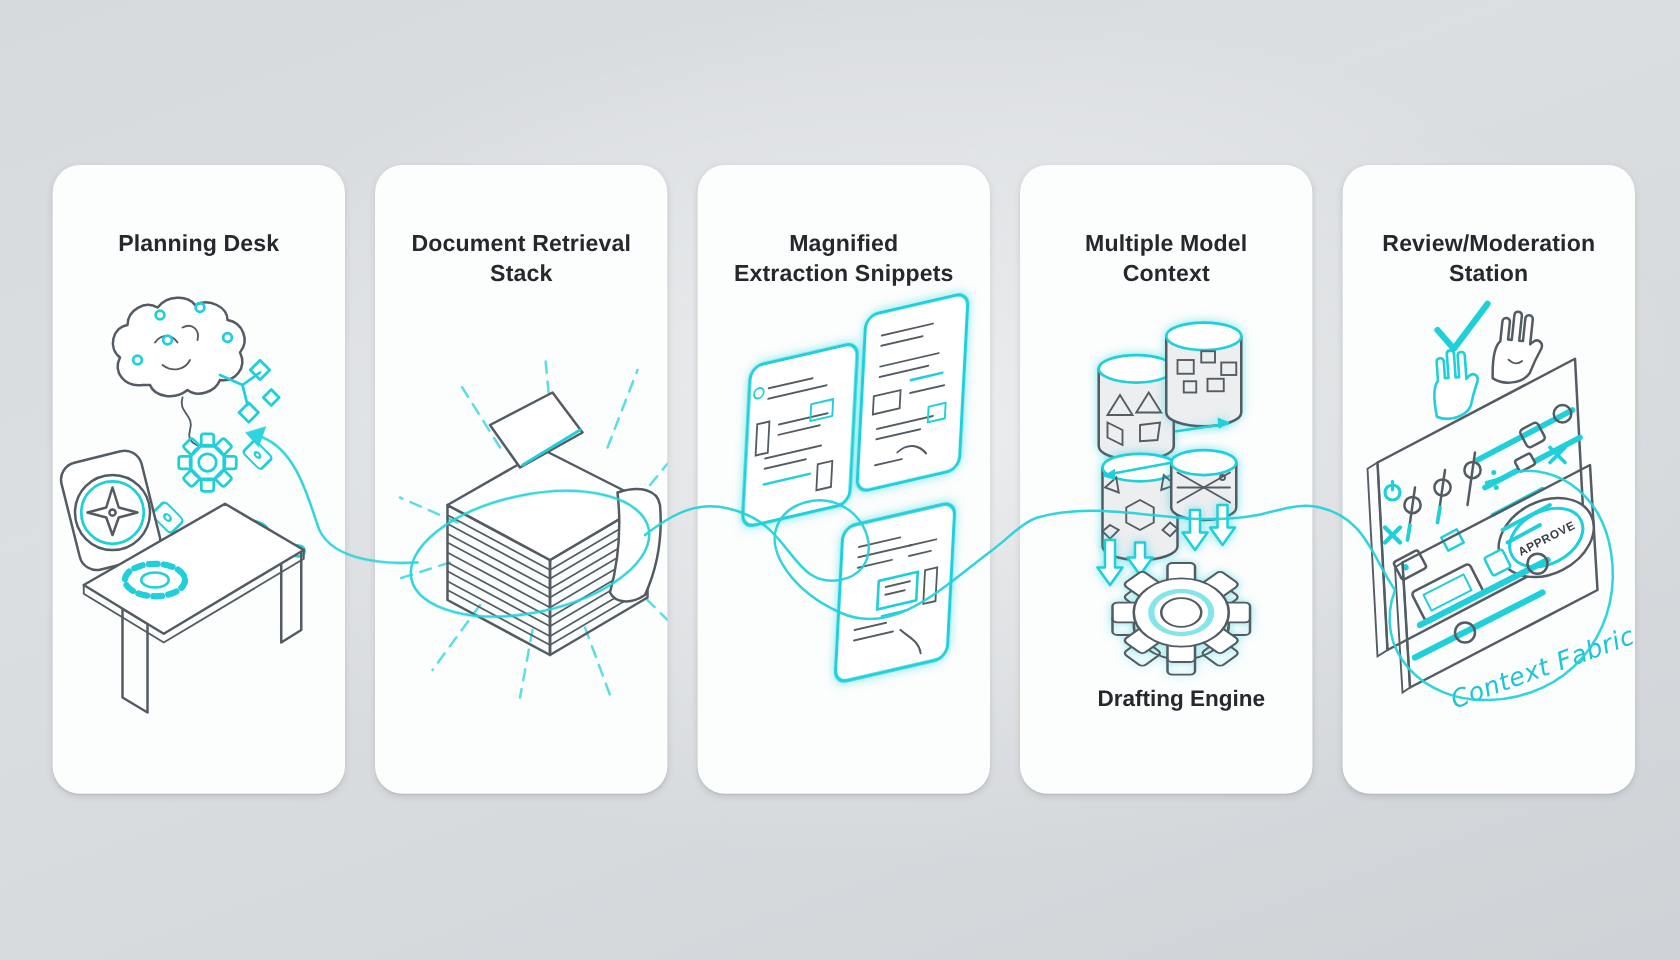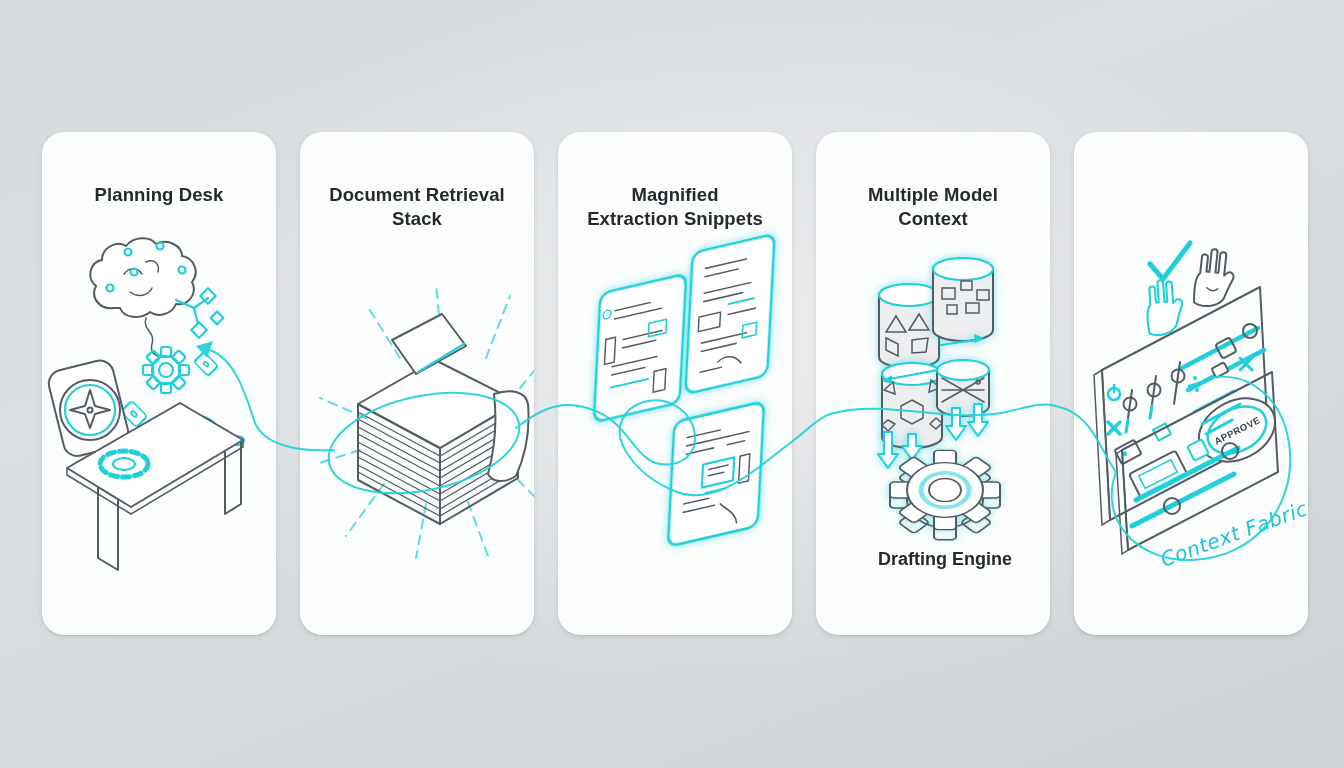--- a/index.html
+++ b/index.html
@@ -302,20 +302,22 @@
           <circle r="38"></circle>
         </g>
         <circle class="cy" r="24" style="stroke-width:5;opacity:.55"></circle>
         <circle class="dk wf" r="16"></circle>
       </g>
     </svg>
     <div class="caption">Drafting Engine</div>
   </section>
 
   <section class="card" style="left:1074px">
+    <h2 class="title">Review/Moderation
+Station</h2>
     <svg class="illus" viewBox="0 0 234 503">
       <path class="cy" d="M76 132 l13 15 l27 -36" style="stroke-width:5"></path>
 
       <g transform="translate(136,144) rotate(6)">
         <path class="dk wf" d="M-13 28 C-15 12 -14 2 -10 -2 L-10 -18 C-10 -22 -4 -22 -4 -18 L-4 -4 L-1 -4 L-1 -24 C-1 -28 5 -28 5 -24 L5 -4 L8 -4 L8 -22 C8 -26 14 -26 14 -22 L14 -2 L16 -4 C20 -8 25 -4 23 1 C20 8 18 14 16 21 C11 30 -4 33 -13 28 Z"></path>
         <path class="dkt" d="M-2 12 c4 3 8 3 11 0"></path>
       </g>
 
       <g transform="translate(86,174) rotate(-4) scale(.95)">
         <path class="cy wf" d="M-13 28 C-15 12 -14 2 -10 -2 L-10 -18 C-10 -22 -4 -22 -4 -18 L-4 -4 L-1 -4 L-1 -24 C-1 -28 5 -28 5 -24 L5 -4 L8 -4 L8 -22 C8 -26 14 -26 14 -22 L14 -2 L16 -4 C20 -8 25 -4 23 1 C20 8 18 14 16 21 C11 30 -4 33 -13 28 Z"></path>

